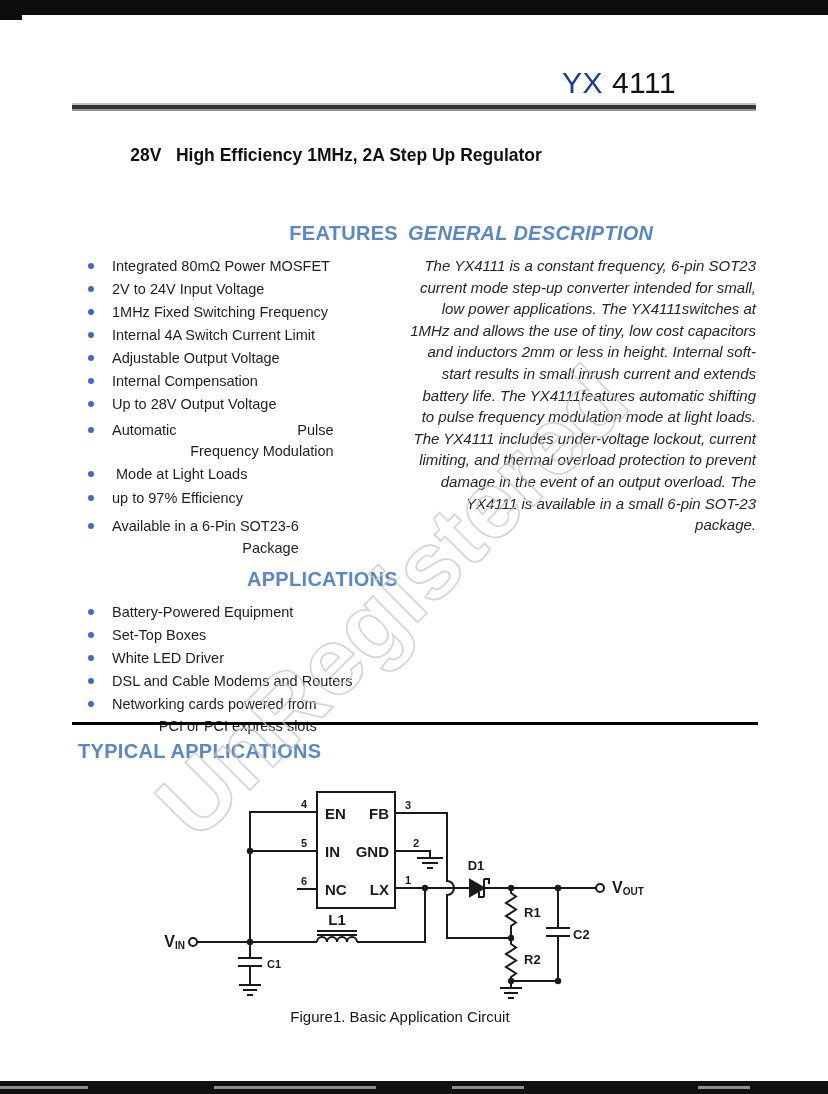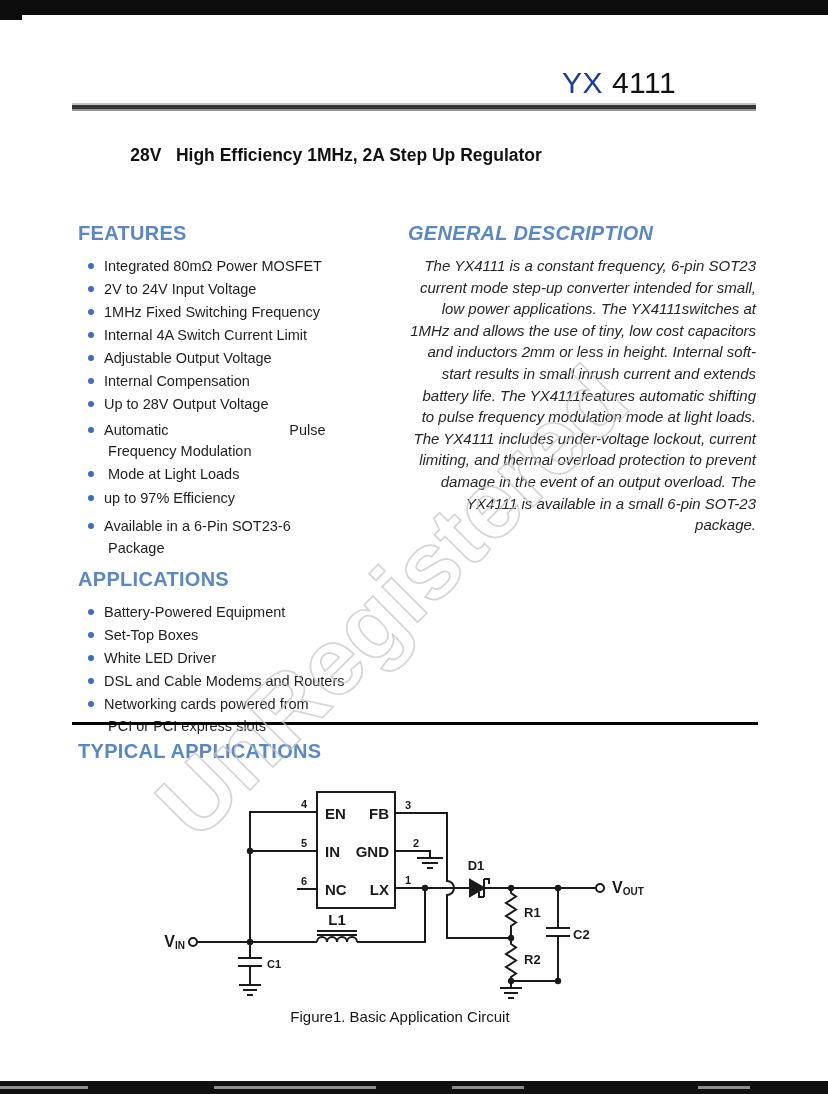--- a/index.html
+++ b/index.html
@@ -29,25 +29,25 @@
     position:absolute;left:72px;top:103px;width:684px;height:9px;
     background:linear-gradient(#c2c2c2 0 2px,#353535 2px 6px,#969696 6px 8px,#ffffff 8px 9px);
   }
 
   .doc-title{
     position:absolute;left:0;top:145px;width:672px;text-align:center;
     font-size:17.5px;font-weight:bold;color:#111;white-space:pre;
   }
 
   h2{margin:0;font-size:20px;font-weight:bold;color:#5a87c6;letter-spacing:.3px;}
-  .col-left{position:absolute;left:78px;top:222px;width:320px;}
+  .col-left{position:absolute;left:78px;top:222px;width:320px;text-align:right;}
   .col-right{position:absolute;left:408px;top:222px;width:348px;font-style:italic;}
 
   ul.blist{list-style:none;margin:11px 0 0 0;padding:0;}
-  .b-item{display:flex;align-items:flex-start;margin:0 0 1.5px 0;}
+  .b-item{display:flex;align-items:flex-start;margin:0 0 1.5px 0;gap:8px;}
   .dot{flex:0 0 auto;width:6px;height:6px;border-radius:50%;background:#4468c8;margin:7px 10px 0 10px;}
   .li-text{font-size:14.5px;line-height:21.5px;color:#1f1f1f;white-space:pre-wrap;}
   h2.apps{margin-top:9px;}
 
   .col-right p{
     margin:10px 0 0 0;font-size:15px;line-height:21.6px;color:#262626;
     text-align:right;
   }
 
   .section-rule{position:absolute;left:72px;top:722px;width:686px;height:3px;background:#000;}

